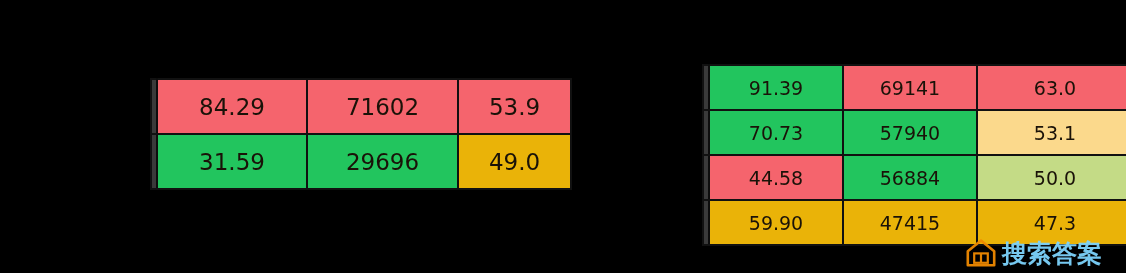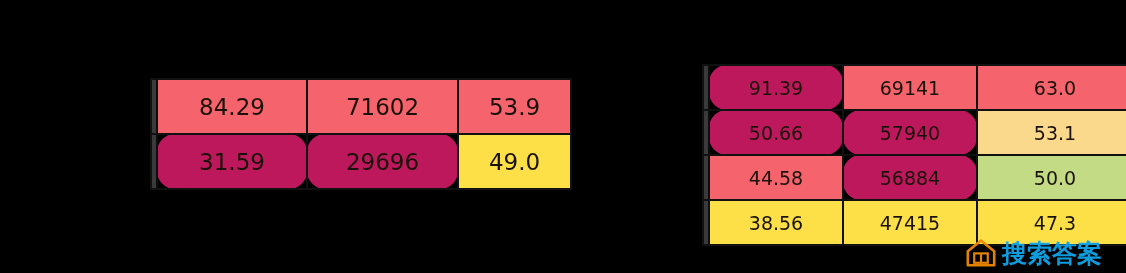--- a/index.html
+++ b/index.html
@@ -69,24 +69,24 @@
     height: 43px;
     font-size: 19px;
   }
   #table-right .c-sliver { width: 6px; }
   #table-right .c0 { width: 134px; }
   #table-right .c1 { width: 134px; }
   #table-right .c2 { width: 156px; }
 
   
   .h-red        { background: #f5646d; }
-  .h-yellow     { background: #be185d; border-radius: 18px; }
+  .h-yellow     { background: #22c55e; }
   .h-amber      { background: #fbd98c; }
   .h-lightgreen { background: #c4db86; }
-  .h-green      { background: #fde047; margin-top: 10px; }
+  .h-green      { background: #eab308; margin-top: 10px; }
 
   
   #watermark {
     position: absolute;
     left: 966px;
     top: 236px;
     width: 150px;
     height: 34px;
     display: flex;
     align-items: center;
@@ -96,21 +96,21 @@
   }
   #watermark .wm-mark {
     flex: 0 0 auto;
     width: 30px;
     height: 28px;
   }
   #watermark .wm-text {
     font-family: "DejaVu Sans", "Liberation Sans", sans-serif;
     font-size: 25px;
     font-weight: 700;
-    color: #0ea5e9;
+    color: #7dd3fc;
     letter-spacing: 0px;
     line-height: 1;
     white-space: nowrap;
   }
 </style>
 </head>
 <body>
 
 <div class="canvas">
 
@@ -146,33 +146,33 @@
     </colgroup>
     <tbody>
         <tr>
           <td class="sliver"></td>
           <td class="h-yellow">91.39</td>
           <td class="h-red">69141</td>
           <td class="h-red">63.0</td>
         </tr>
         <tr>
           <td class="sliver"></td>
-          <td class="h-yellow">50.66</td>
+          <td class="h-yellow">70.73</td>
           <td class="h-yellow">57940</td>
           <td class="h-amber">53.1</td>
         </tr>
         <tr>
           <td class="sliver"></td>
           <td class="h-red">44.58</td>
           <td class="h-yellow">56884</td>
           <td class="h-lightgreen">50.0</td>
         </tr>
         <tr>
           <td class="sliver"></td>
-          <td class="h-green">38.56</td>
+          <td class="h-green">59.90</td>
           <td class="h-green">47415</td>
           <td class="h-green">47.3</td>
         </tr>
       </tbody>
   </table>
 
   <div id="watermark">
     <span class="wm-mark">
       <svg viewBox="0 0 30 28" width="30" height="28" aria-hidden="true">
         <path d="M15 1.5 L28.2 12.2 L28.2 26.2 L1.8 26.2 L1.8 12.2 Z" fill="none" stroke="#f08a00" stroke-width="2.6" stroke-linejoin="round"></path>

